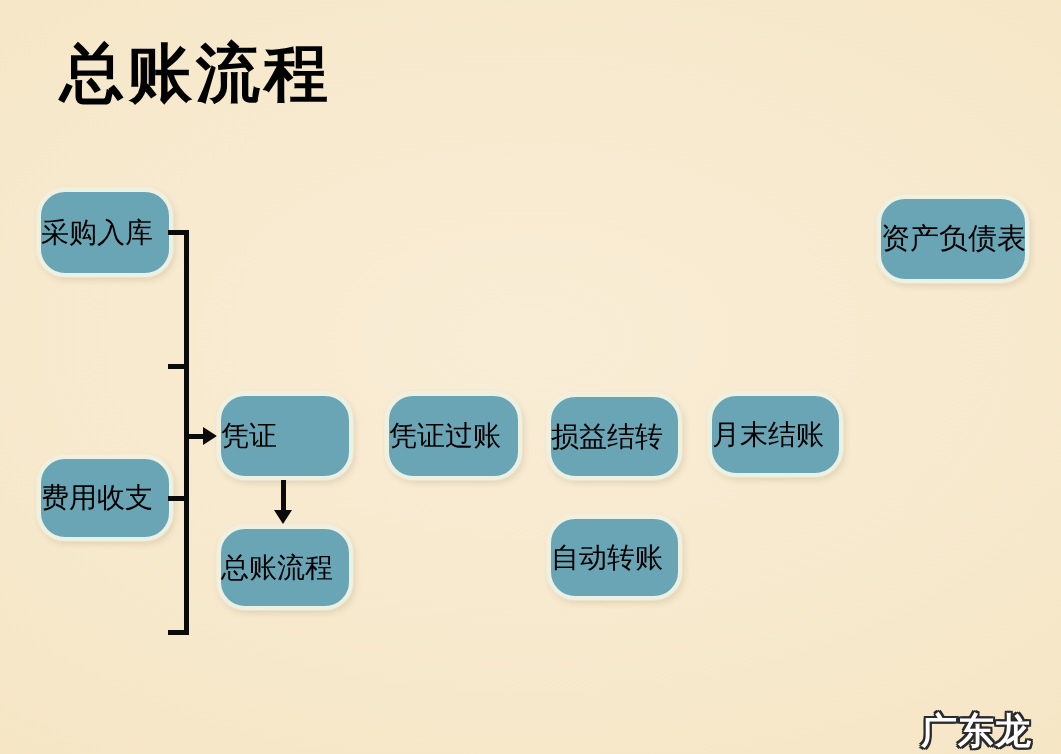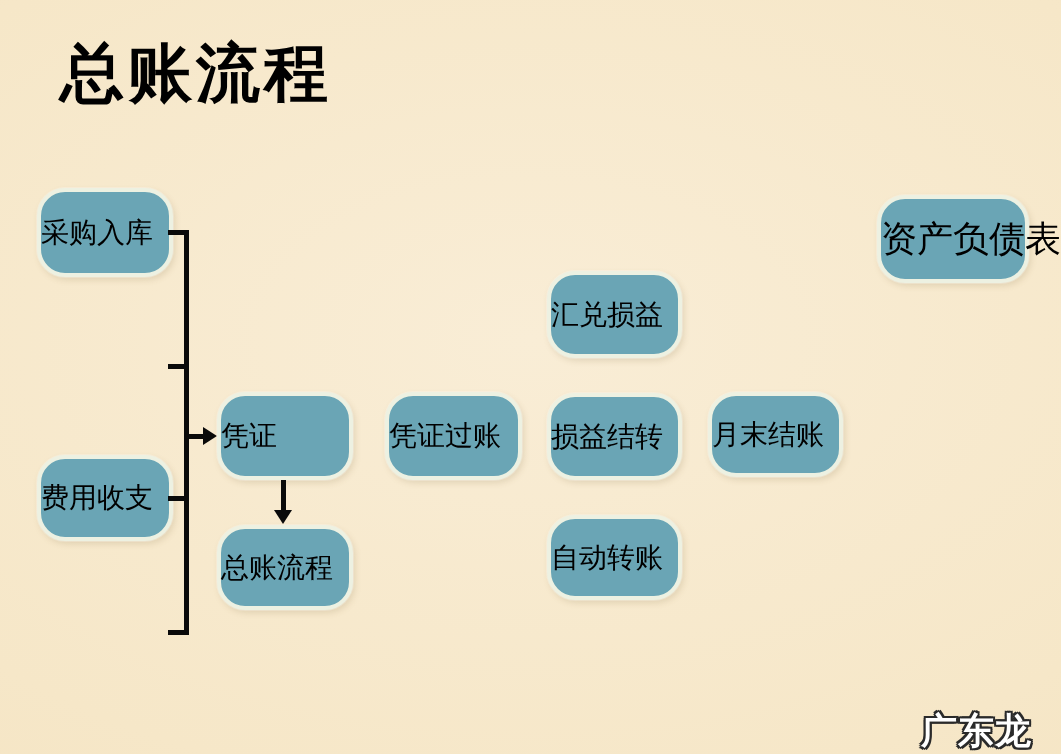--- a/index.html
+++ b/index.html
@@ -39,21 +39,21 @@
     align-items:center;
     justify-content:flex-start;
     box-shadow:0 0 0 1px rgba(255,255,255,0.25), 2px 3px 6px rgba(130,105,60,0.18);
   }
   .node-label{
     font-family:"Liberation Serif","DejaVu Serif",serif;
     font-size:28px;
     color:var(--box-text);
     white-space:nowrap;
   }
-  .node-label.small{font-size:36px;}
+  .node-label.small{font-size:29px;}
   
   .cline{position:absolute;background:var(--connector);}
   .tri-right{
     position:absolute;width:0;height:0;
     border-top:9px solid transparent;
     border-bottom:9px solid transparent;
     border-left:14px solid var(--connector);
   }
   .tri-down{
     position:absolute;width:0;height:0;
@@ -105,23 +105,20 @@
   <div class="cline" style="left:281px;top:480px;width:5px;height:32px"></div>
   <div class="tri-down" style="left:274px;top:510px"></div>
   <div class="node" style="left:217px;top:525px;width:136px;height:85px">
     <span class="node-label">总账流程</span>
   </div>
 
   <div class="node" style="left:385px;top:392px;width:137px;height:88px">
     <span class="node-label">凭证过账</span>
   </div>
 
-  <div class="node" style="left:547px;top:271px;width:135px;height:87px">
-    <span class="node-label">汇兑损益</span>
-  </div>
   <div class="node" style="left:547px;top:393px;width:135px;height:87px">
     <span class="node-label">损益结转</span>
   </div>
   <div class="node" style="left:547px;top:515px;width:135px;height:85px">
     <span class="node-label">自动转账</span>
   </div>
 
   <div class="node" style="left:708px;top:392px;width:135px;height:85px">
     <span class="node-label">月末结账</span>
   </div>

